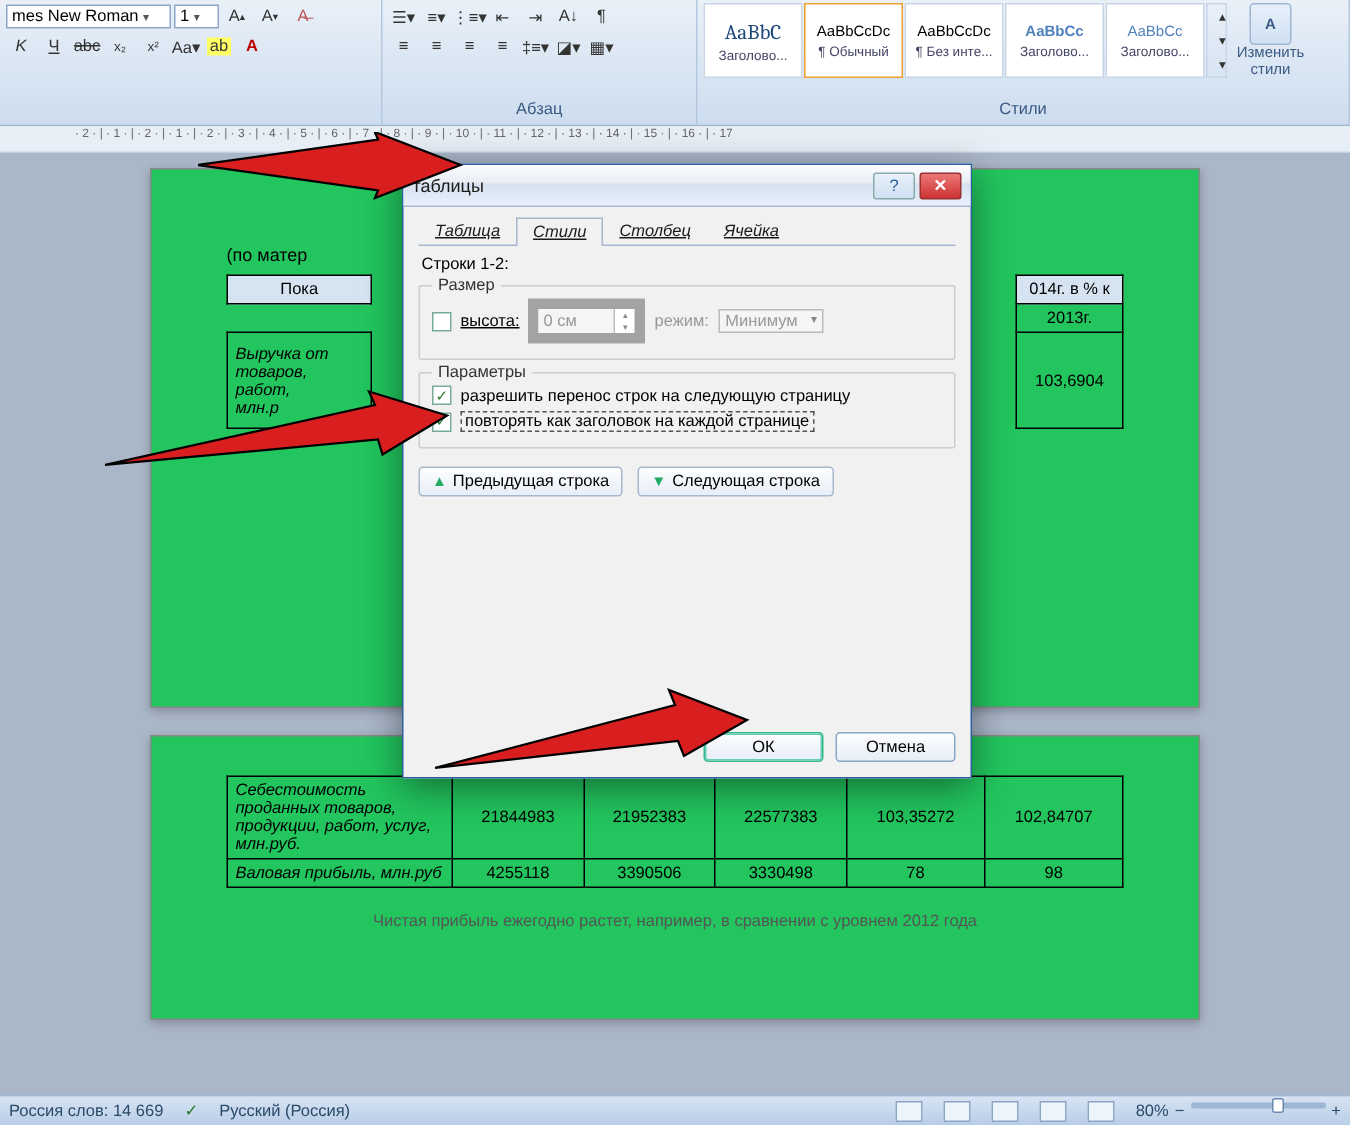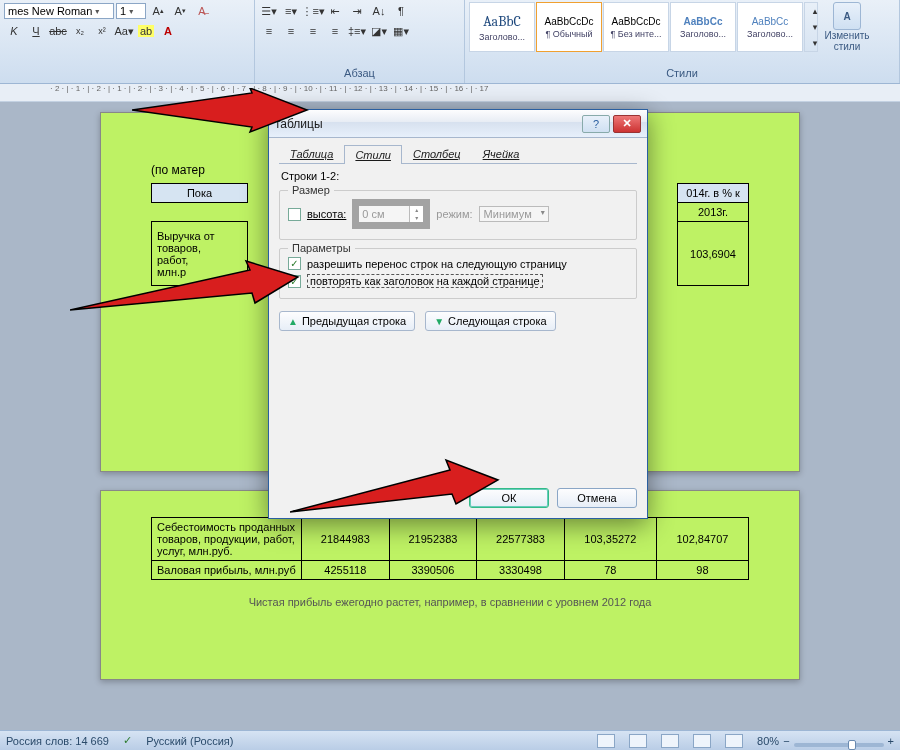--- a/index.html
+++ b/index.html
@@ -19,26 +19,26 @@
 .style-tile { width: 66px; height: 50px; border: 1px solid #c7d5e6; background: #fff; display: flex; flex-direction: column; align-items: center; justify-content: center; font-size: 10px; }
 .style-tile.selected { border: 2px solid #f0a http; border-color: #f0a030; }
 .style-tile .sample { font-weight: normal; }
 .style-tile .name { color: #446; font-size: 9px; margin-top: 2px; }
 .change-styles { width: 56px; text-align: center; font-size: 10px; color: #3b5a82; display:flex; flex-direction:column; align-items:center; justify-content:center; }
 .change-styles .icon { width: 28px; height: 28px; background: linear-gradient(#e8f0fa,#cfe0f2); border:1px solid #9db6d4; border-radius:3px; display:flex; align-items:center; justify-content:center; color:#3b5a82; font-weight:bold; }
 
 .ruler { height: 18px; background: #e8eef6; border-bottom: 1px solid #c3d1e2; font-size: 8px; color: #666; padding-left: 50px; white-space: nowrap; overflow:hidden; }
 
 .workspace { background: #aab7c8; height: 628px; padding: 10px 50px 0 50px; position: relative; overflow: hidden; }
-.page { background: #bef264; border: 1px solid #888; margin: 0 auto 18px auto; padding: 30px 50px; width: 700px; box-shadow: 0 2px 6px rgba(0,0,0,0.25); font-family: "Times New Roman", serif; font-size: 12px; }
+.page { background: #22c55e; border: 1px solid #888; margin: 0 auto 18px auto; padding: 30px 50px; width: 700px; box-shadow: 0 2px 6px rgba(0,0,0,0.25); font-family: "Times New Roman", serif; font-size: 12px; }
 .page h4 { text-align: center; font-weight: normal; font-size: 12px; }
 .doc-table { border-collapse: collapse; width: 100%; margin-top: 6px; }
 .doc-table td, .doc-table th { border: 1px solid #000; padding: 3px 5px; font-size: 11px; text-align: center; vertical-align: middle; }
 .doc-table .hdr { background: #d6e4f2; }
-.doc-table .left { text-align: left; }
+.doc-table .left { text-align: left; font-style: italic; }
 
 
 .dialog { position: absolute; top: 109px; left: 268px; width: 380px; height: 410px; background: #f1f1f1; border: 1px solid #2a5fa0; box-shadow: 0 6px 24px rgba(0,0,0,0.45); }
 .titlebar { height: 28px; background: linear-gradient(#fdfdfe,#e7ecf4 45%,#d7e1ef 46%,#e7f0fb); display: flex; align-items: center; padding: 0 6px; border-bottom: 1px solid #a7b7cd; }
 .titlebar .title { flex: 1; color: #1a1a1a; font-size: 12px; }
 .titlebar .winbtn { width: 28px; height: 18px; margin-left: 3px; border: 1px solid #8aa; border-radius: 2px; display: flex; align-items: center; justify-content: center; font-size: 11px; }
 .titlebar .help { background: linear-gradient(#e8f0fa,#cfe0f2); color: #2a5fa0; }
 .titlebar .close { background: linear-gradient(#e77,#c33); color: #fff; font-weight: bold; border-color:#933; }
 .dlg-body { padding: 6px 10px; position: relative; height: calc(100% - 28px); }
 .tabs { display: flex; border-bottom: 1px solid #a7b7cd; margin-bottom: 6px; }
@@ -61,21 +61,21 @@
 .dlg-buttons { position: absolute; bottom: 10px; right: 10px; display: flex; gap: 8px; }
 .dlg-buttons .btn { width: 80px; padding: 3px 0; text-align: center; border: 1px solid #8aa6c6; border-radius: 3px; font-size: 11px; background: linear-gradient(#fdfdfe,#e7eef7); }
 .dlg-buttons .btn.ok { border: 1px solid #3b8; box-shadow: 0 0 0 1px #6cb inset; }
 
 
 .arrow { position: absolute; z-index: 50; pointer-events: none; }
 
 
 .status { position: absolute; bottom: 0; left: 0; right: 0; height: 20px; background: linear-gradient(#d6e3f3,#b9cde6); border-top: 1px solid #9db6d4; display: flex; align-items: center; font-size: 11px; color: #2a4a6a; padding: 0 6px; gap: 14px; }
 .status .spacer { flex: 1; }
-.status .zoom { display: flex; align-items: flex-end; gap: 4px; }
+.status .zoom { display: flex; align-items: flex-start; gap: 4px; }
 .status .slider { width: 90px; height: 4px; background: #9db6d4; position: relative; border-radius: 2px; }
 .status .slider .thumb { position: absolute; top: -3px; left: 60%; width: 8px; height: 10px; background: #fff; border: 1px solid #6a8ab0; border-radius: 2px; }
 .viewbtn { width: 18px; height: 14px; border: 1px solid #8aa6c6; background: #eef4fb; }
 
 .group-fontcol { display:flex; flex-direction:column; gap:2px; padding-bottom:2px;}
 .highlight-a { background:#ffff66; padding:0 2px;}
 .red-a { color:#b00; font-weight:bold;}
 </style>
 </head>
 <body>

